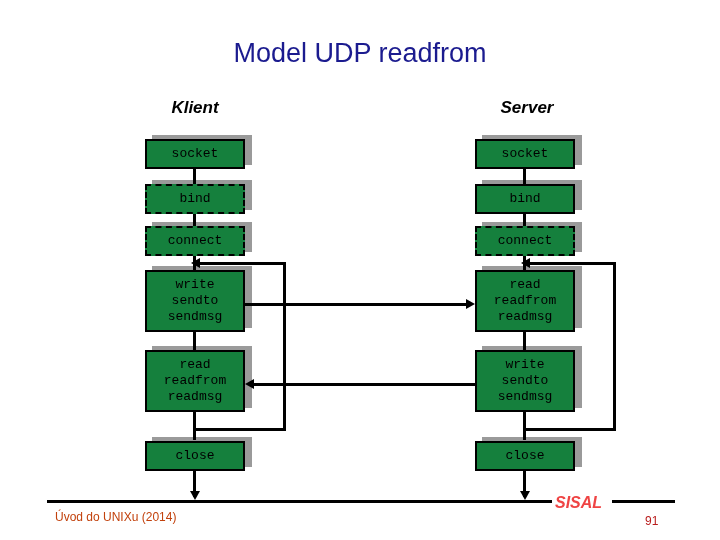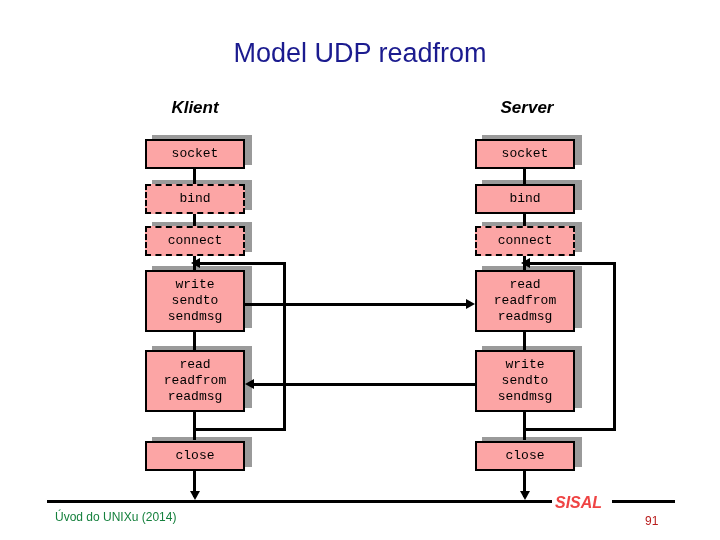--- a/index.html
+++ b/index.html
@@ -44,21 +44,21 @@
     font-family: "Liberation Sans", sans-serif;
     white-space: nowrap;
   }
   .col-head.client { left: 125px; top: 98px; width: 140px; }
   .col-head.server { left: 457px; top: 98px; width: 140px; }
 
   
   .box {
     position: absolute;
     box-sizing: border-box;
-    background: #fca5a5;
+    background: #15803d;
     color: #000000;
     font-family: "Liberation Mono", monospace;
     font-size: 13px;
     line-height: 16px;
     text-align: center;
     display: flex;
     flex-direction: column;
     align-items: center;
     justify-content: center;
     z-index: 4;
@@ -116,21 +116,21 @@
   .footer-rule {
     position: absolute;
     height: 3px;
     background: #000000;
     z-index: 3;
   }
   .footer-text {
     position: absolute;
     font-family: "Liberation Sans", sans-serif;
     font-size: 12px;
-    color: #15803d;
+    color: #c2410c;
     white-space: nowrap;
   }
   .footer-brand {
     position: absolute;
     font-family: "Liberation Sans", sans-serif;
     font-size: 16px;
     font-weight: bold;
     font-style: italic;
     color: #ef4444;
     white-space: nowrap;

